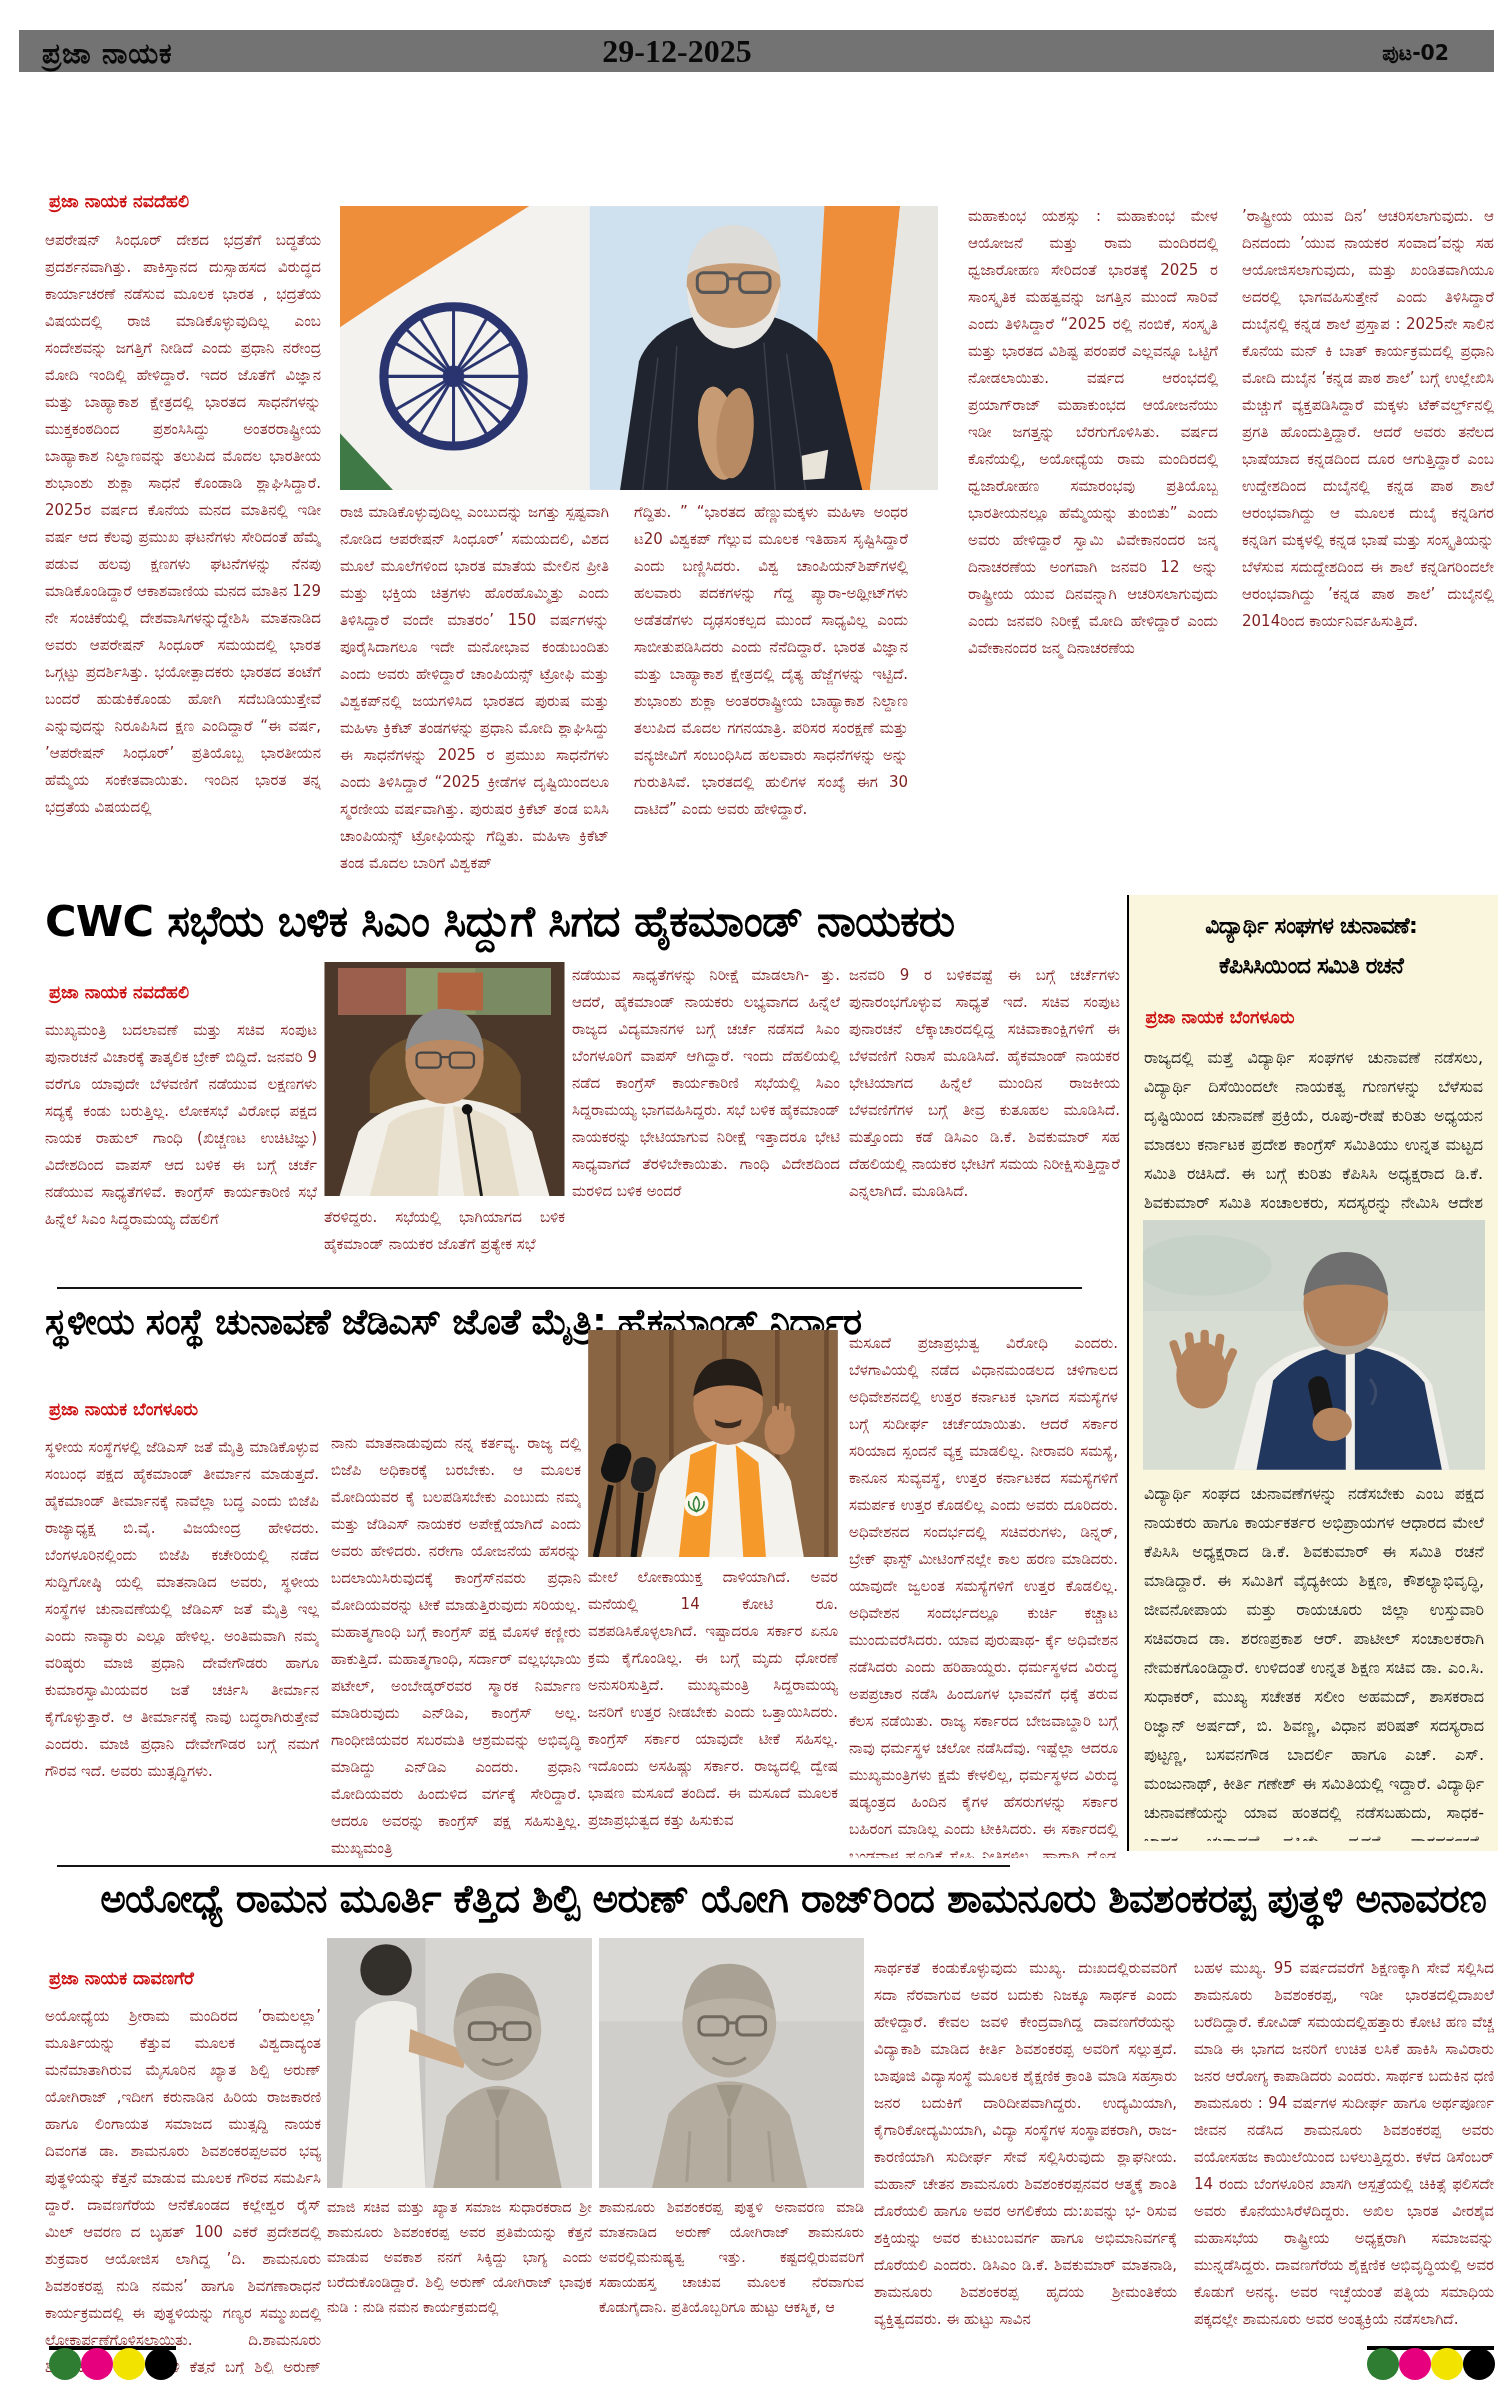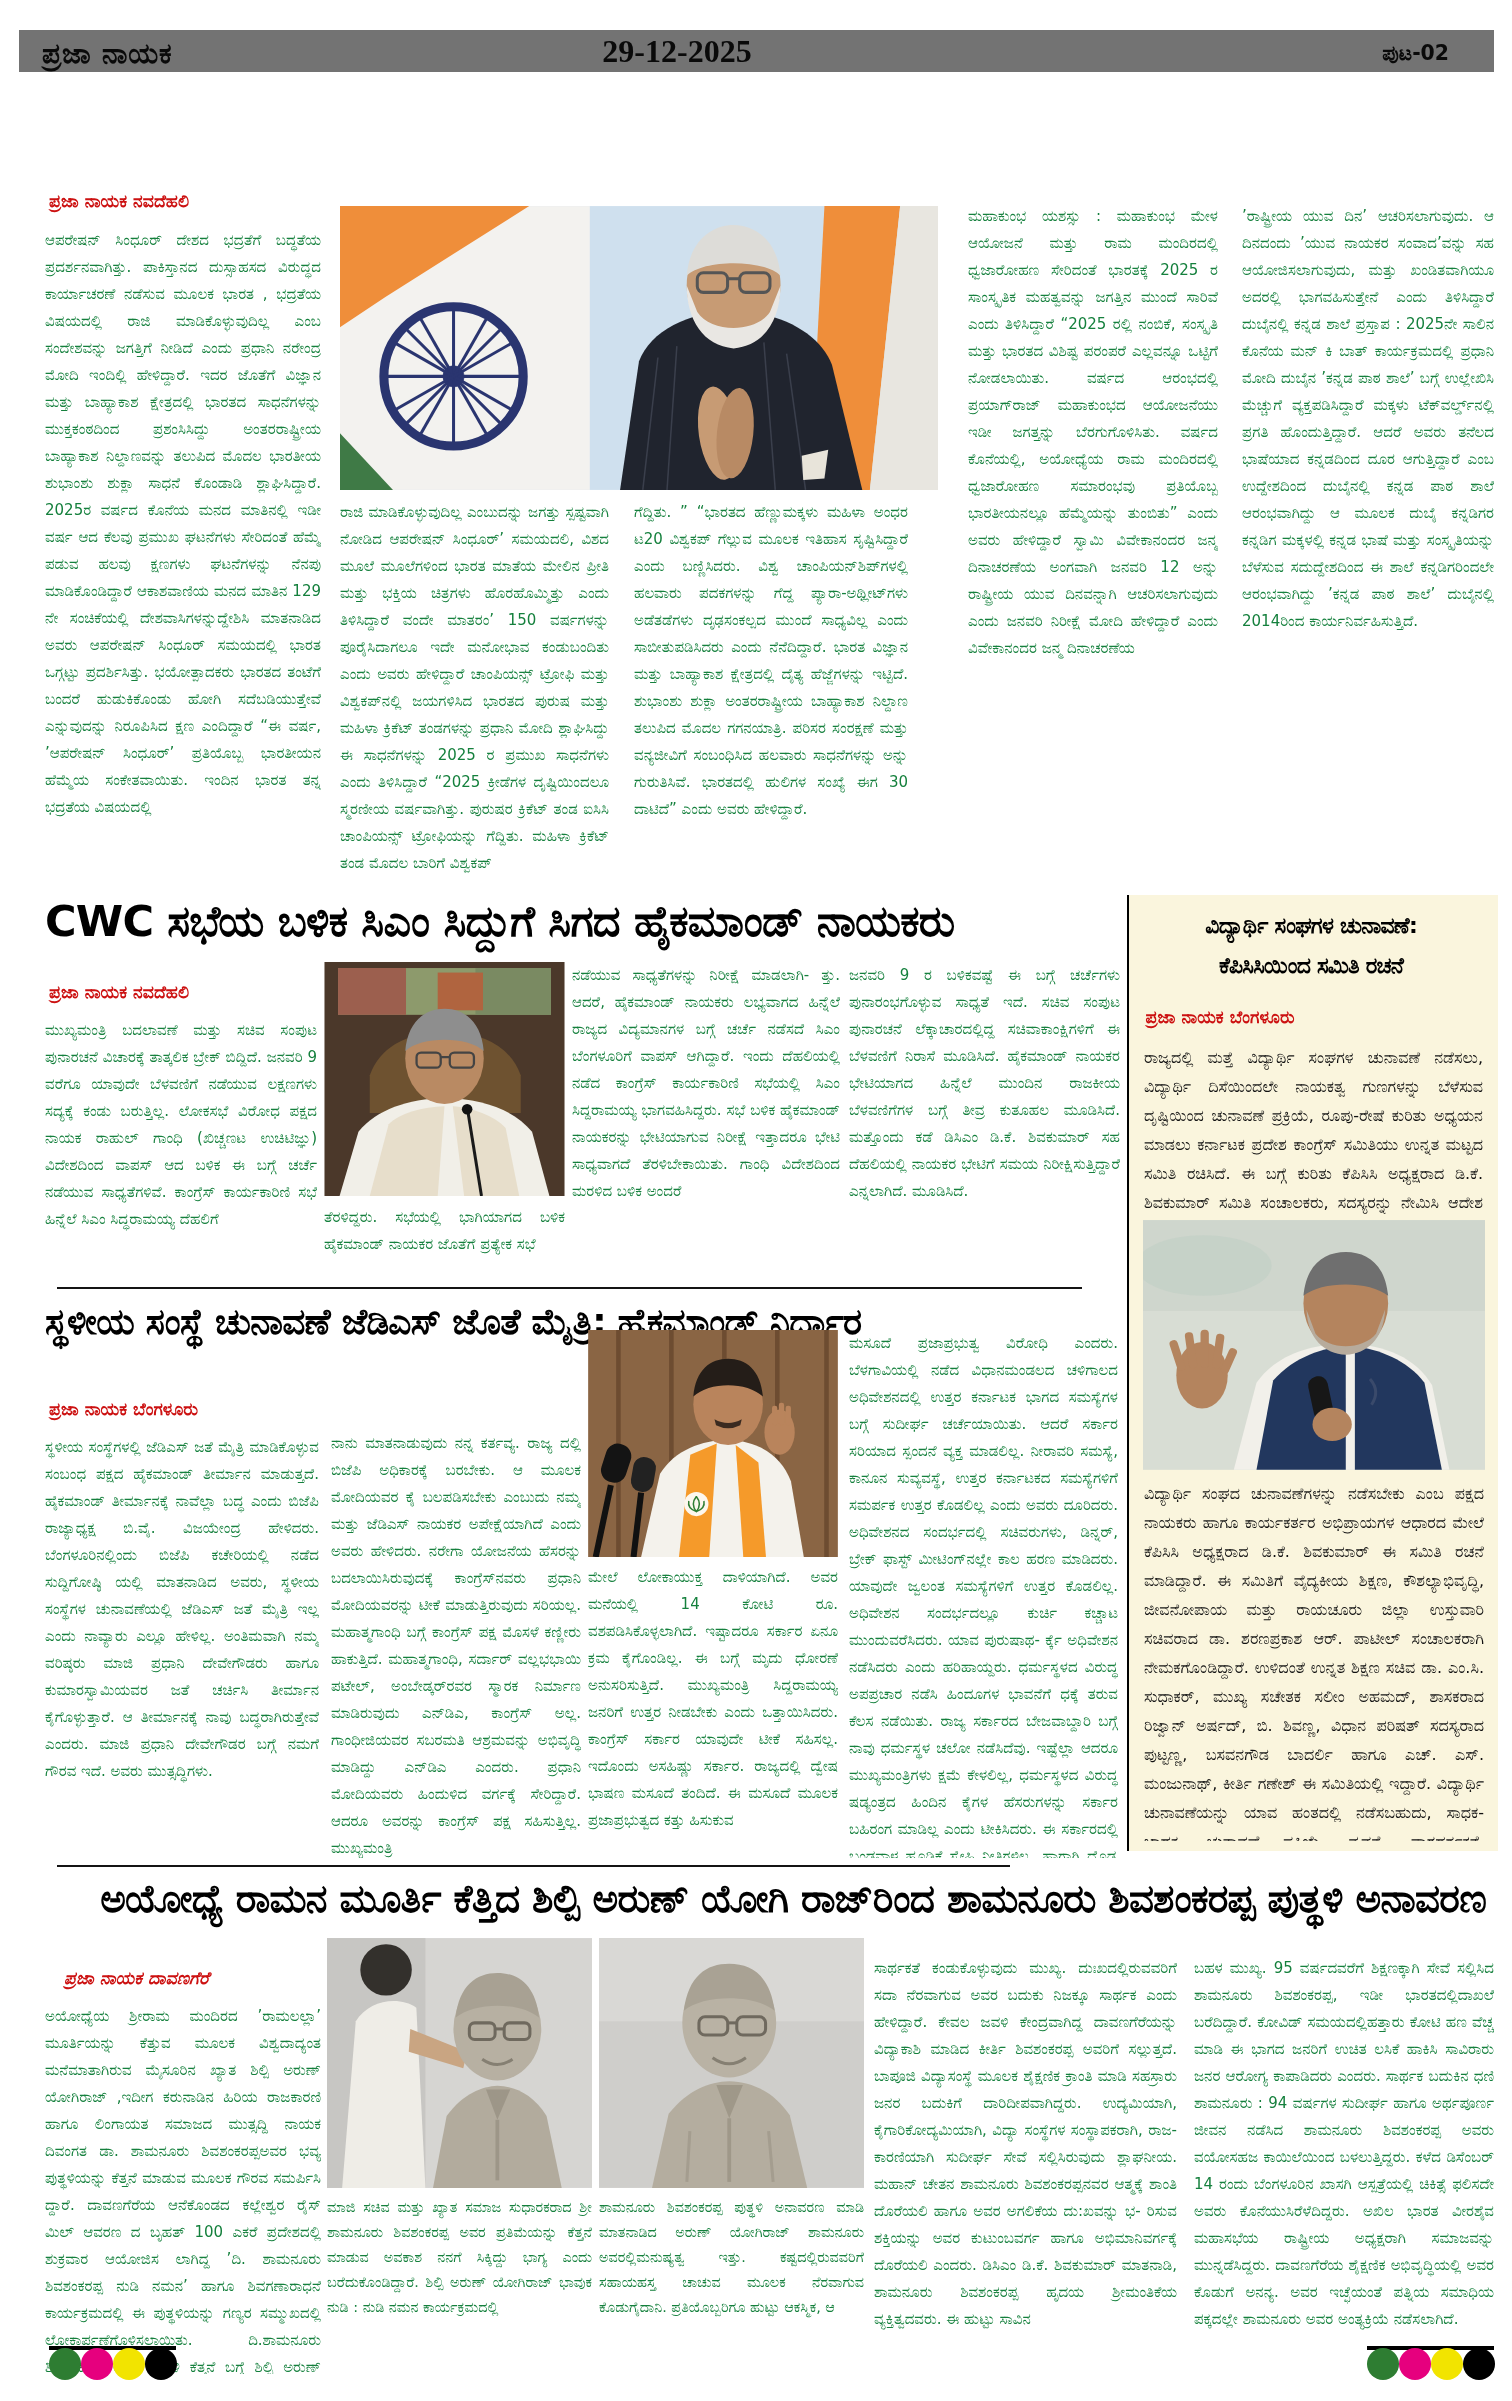--- a/index.html
+++ b/index.html
@@ -9,21 +9,21 @@
   .headerbar{background:#737373;}
   .masthead{font-weight:bold;font-size:28px;color:#0a0a0a;letter-spacing:0.8px;}
   .dateline{font-family:"Liberation Serif", serif;font-weight:bold;font-size:32px;color:#0a0a0a;}
   .pagelabel{font-weight:bold;font-size:20.4px;color:#0a0a0a;}
   .headline{font-weight:bold;color:#000;line-height:1.12;letter-spacing:-0.8px;}
   .headline.main{font-size:51px;}
   .headline.h2{font-size:43px;}
   .headline.h3{font-size:36px;}
   .headline.h4{font-size:39px;}
   .byline{color:#cc1111;font-weight:bold;font-size:17.4px;}
-  .bodycol{color:#15803d;font-size:15px;line-height:27px;text-align:justify;overflow:hidden;}
+  .bodycol{color:#7f1d1d;font-size:15px;line-height:27px;text-align:justify;overflow:hidden;}
   .bodycol.small{font-size:14.4px;line-height:25px;}
   .sidebar{background:#faf5dd;border-left:2.3px solid #000;}
   .sidebar-head{font-weight:bold;font-size:22px;line-height:1.25;text-align:center;color:#000;letter-spacing:-0.8px;}
   .sidebody{color:#111;font-size:16px;line-height:29px;text-align:justify;overflow:hidden;}
   .hr{background:#141414;}
   .photo{display:block;}
   .regline{background:#000;height:3.8px;}
   .regdot{width:32px;height:32px;border-radius:50%;display:inline-block;margin-right:0px;vertical-align:top;}
 </style>
 </head>
@@ -188,21 +188,21 @@
       </g>
       <path d="M300,210 q14,16 2,34" stroke="#3a4a6b" stroke-width="4" fill="none"></path>
     </svg>
 
     <div class="abs sidebody" style="left:15px;top:584px;width:340px;height:362px;">ವಿದ್ಯಾರ್ಥಿ ಸಂಘದ ಚುನಾವಣೆಗಳನ್ನು ನಡೆಸಬೇಕು ಎಂಬ ಪಕ್ಷದ ನಾಯಕರು ಹಾಗೂ ಕಾರ್ಯಕರ್ತರ ಅಭಿಪ್ರಾಯಗಳ ಆಧಾರದ ಮೇಲೆ ಕೆಪಿಸಿಸಿ ಅಧ್ಯಕ್ಷರಾದ ಡಿ.ಕೆ. ಶಿವಕುಮಾರ್ ಈ ಸಮಿತಿ ರಚನೆ ಮಾಡಿದ್ದಾರೆ. ಈ ಸಮಿತಿಗೆ ವೈದ್ಯಕೀಯ ಶಿಕ್ಷಣ, ಕೌಶಲ್ಯಾಭಿವೃದ್ಧಿ, ಜೀವನೋಪಾಯ ಮತ್ತು ರಾಯಚೂರು ಜಿಲ್ಲಾ ಉಸ್ತುವಾರಿ ಸಚಿವರಾದ ಡಾ. ಶರಣಪ್ರಕಾಶ ಆರ್. ಪಾಟೀಲ್ ಸಂಚಾಲಕರಾಗಿ ನೇಮಕಗೊಂಡಿದ್ದಾರೆ. ಉಳಿದಂತೆ ಉನ್ನತ ಶಿಕ್ಷಣ ಸಚಿವ ಡಾ. ಎಂ.ಸಿ. ಸುಧಾಕರ್, ಮುಖ್ಯ ಸಚೇತಕ ಸಲೀಂ ಅಹಮದ್, ಶಾಸಕರಾದ ರಿಜ್ವಾನ್ ಅರ್ಷದ್, ಬಿ. ಶಿವಣ್ಣ, ವಿಧಾನ ಪರಿಷತ್ ಸದಸ್ಯರಾದ ಪುಟ್ಟಣ್ಣ, ಬಸವನಗೌಡ ಬಾದರ್ಲಿ ಹಾಗೂ ಎಚ್. ಎಸ್. ಮಂಜುನಾಥ್, ಕೀರ್ತಿ ಗಣೇಶ್ ಈ ಸಮಿತಿಯಲ್ಲಿ ಇದ್ದಾರೆ. ವಿದ್ಯಾರ್ಥಿ ಚುನಾವಣೆಯನ್ನು ಯಾವ ಹಂತದಲ್ಲಿ ನಡೆಸಬಹುದು, ಸಾಧಕ-ಬಾಧಕ, ಚುನಾವಣೆ ಪ್ರಕ್ರಿಯೆ, ವ್ಯವಸ್ಥೆ, ಪಾರದರ್ಶಕತೆ, ರಾಜಕೀಯೇತರ ರೀತಿಯಲ್ಲಿ ಚುನಾವಣೆ ನಡೆಸಬೇಕೇ ಎಂಬುದು ಸೇರಿದಂತೆ ವಿವಿಧ ವಿಷಯಗಳ ಬಗ್ಗೆ ಬಗ್ಗೆ ಅಧ್ಯಯನ ನಡೆಸಲು ಸಮಿತಿಗೆ ತಿಳಿಸಲಾಗಿದೆ. ಸಮಿತಿ ರಚನೆಯಾದ ಹದಿನೈದು ದಿನಗಳ ಒಳಗಾಗಿ ಸಮಿತಿ ಅಧ್ಯಯನ ನಡೆಸಿ ವರದಿ ಸಲ್ಲಿಸಬೇಕು ಎಂದು ಕೆ.ಪಿ.ಸಿ.ಸಿ ಅಧ್ಯಕ್ಷರು ಸೂಚಿಸಿದ್ದಾರೆ..</div>
   </div>
 
   <div class="abs hr" style="left:57px;top:1865px;width:953px;height:2.3px;"></div>
 
   <div class="abs headline h4" style="left:19px;top:1877px;width:1467px;text-align:right;">ಅಯೋಧ್ಯೆ ರಾಮನ ಮೂರ್ತಿ ಕೆತ್ತಿದ ಶಿಲ್ಪಿ ಅರುಣ್ ಯೋಗಿ ರಾಜ್‌ರಿಂದ ಶಾಮನೂರು ಶಿವಶಂಕರಪ್ಪ ಪುತ್ಥಳಿ ಅನಾವರಣ</div>
-  <div class="abs byline" style="left:64px;top:1968px;font-style:italic;">ಪ್ರಜಾ ನಾಯಕ ದಾವಣಗೆರೆ</div>
+  <div class="abs byline" style="left:49px;top:1968px;">ಪ್ರಜಾ ನಾಯಕ ದಾವಣಗೆರೆ</div>
   <div class="abs bodycol" style="left:45px;top:2003px;width:276px;height:371px;">ಅಯೋಧ್ಯೆಯ ಶ್ರೀರಾಮ ಮಂದಿರದ ’ರಾಮಲಲ್ಲಾ’ ಮೂರ್ತಿಯನ್ನು ಕೆತ್ತುವ ಮೂಲಕ ವಿಶ್ವದಾದ್ಯಂತ ಮನೆಮಾತಾಗಿರುವ ಮೈಸೂರಿನ ಖ್ಯಾತ ಶಿಲ್ಪಿ ಅರುಣ್ ಯೋಗಿರಾಜ್ ,ಇದೀಗ ಕರುನಾಡಿನ ಹಿರಿಯ ರಾಜಕಾರಣಿ ಹಾಗೂ ಲಿಂಗಾಯತ ಸಮಾಜದ ಮುತ್ಸದ್ದಿ ನಾಯಕ ದಿವಂಗತ ಡಾ. ಶಾಮನೂರು ಶಿವಶಂಕರಪ್ಪಅವರ ಭವ್ಯ ಪುತ್ಥಳಿಯನ್ನು ಕೆತ್ತನೆ ಮಾಡುವ ಮೂಲಕ ಗೌರವ ಸಮರ್ಪಿಸಿ ದ್ದಾರೆ. ದಾವಣಗೆರೆಯ ಆನೆಕೊಂಡದ ಕಲ್ಲೇಶ್ವರ ರೈಸ್ ಮಿಲ್ ಆವರಣ ದ ಬೃಹತ್ 100 ಎಕರೆ ಪ್ರದೇಶದಲ್ಲಿ ಶುಕ್ರವಾರ ಆಯೋಜಿಸ ಲಾಗಿದ್ದ ’ದಿ. ಶಾಮನೂರು ಶಿವಶಂಕರಪ್ಪ ನುಡಿ ನಮನ’ ಹಾಗೂ ಶಿವಗಣಾರಾಧನೆ ಕಾರ್ಯಕ್ರಮದಲ್ಲಿ ಈ ಪುತ್ಥಳಿಯನ್ನು ಗಣ್ಯರ ಸಮ್ಮುಖದಲ್ಲಿ ಲೋಕಾರ್ಪಣೆಗೊಳಿಸಲಾಯಿತು. ದಿ.ಶಾಮನೂರು ಶಿವಶಂಕರಪ್ಪ ಅವರ ಪುತ್ಥಳಿ ಕೆತ್ತನೆ ಬಗ್ಗೆ ಶಿಲ್ಪಿ ಅರುಣ್ ಯೋಗಿರಾಜ್ ಅವರು ಸಾಮಾಜಿಕ ಜಾಲತಾಣದಲ್ಲಿ ಹಂಚಿಕೊಂಡಿದ್ದಾರೆ.</div>
 
   <svg class="abs photo" style="left:327px;top:1938px;" width="265" height="250" viewBox="0 0 350 330">
     <rect width="350" height="330" fill="#d6d5d2"></rect>
     <rect x="0" y="0" width="130" height="330" fill="#c7c6c3"></rect>
     <circle cx="78" cy="42" r="34" fill="#33302c"></circle>
     <path d="M20,330 L38,110 C55,82 95,76 118,92 L130,330 Z" fill="#efede7"></path>
     <path d="M110,120 L185,150 L180,172 L108,150 Z" fill="#c9a582"></path>
     <g>
       <ellipse cx="225" cy="120" rx="58" ry="68" fill="#b7b0a2"></ellipse>

